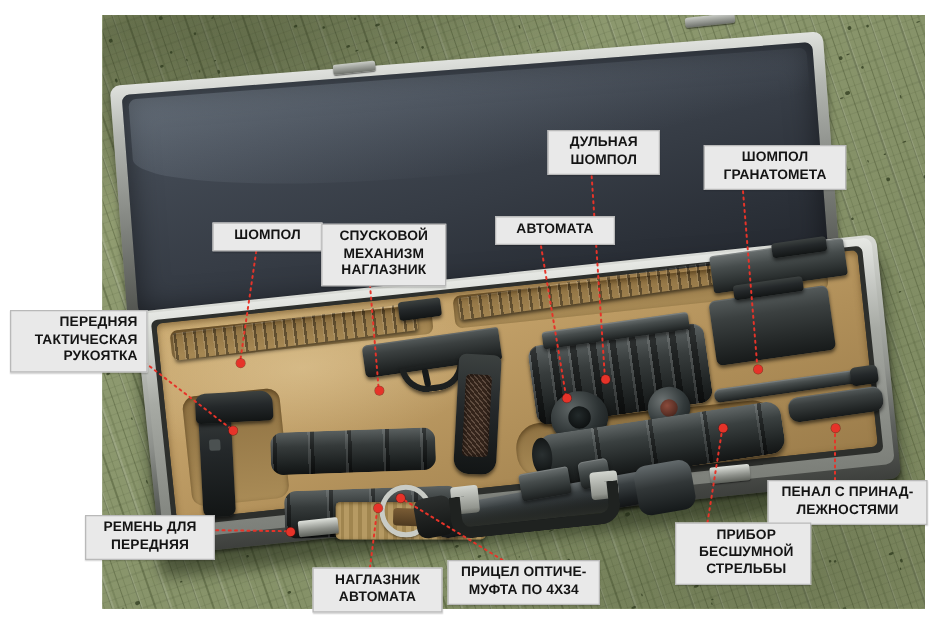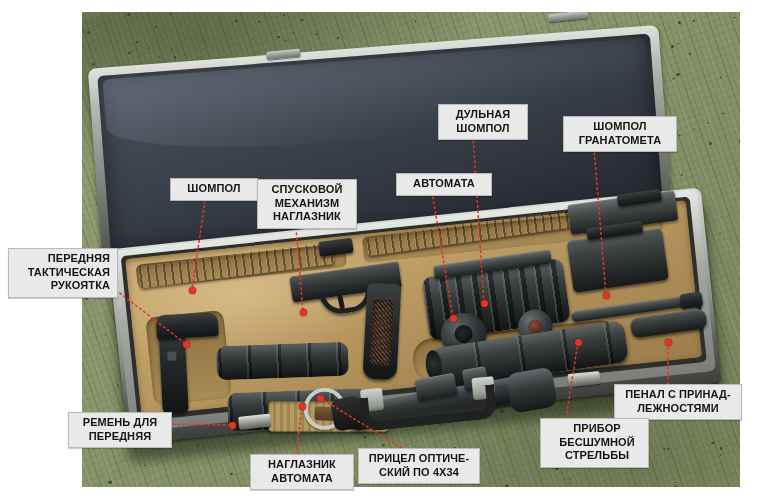--- a/index.html
+++ b/index.html
@@ -640,21 +640,21 @@
 ГРАНАТОМЕТА</div>
     <div class="dot" style="left: 606px; top: 295px;"></div>
     <div class="label r" style="left: 614px; top: 384px; width: 112px;">ПЕНАЛ С ПРИНАД-
 ЛЕЖНОСТЯМИ</div>
     <div class="dot" style="left: 668px; top: 342px;"></div>
     <div class="label " style="left: 540px; top: 418px; width: 88px; padding-left: 12px;">ПРИБОР
 БЕСШУМНОЙ
 СТРЕЛЬБЫ</div>
     <div class="dot" style="left: 578px; top: 342px;"></div>
     <div class="label " style="left: 358px; top: 448px; width: 106px;">ПРИЦЕЛ ОПТИЧЕ-
-СКИЙ ПО 4Х34</div>
+МУФТА ПО 4Х34</div>
     <div class="dot" style="left: 320px; top: 398px;"></div>
     <div class="label " style="left: 250px; top: 454px; width: 88px;">НАГЛАЗНИК
 АВТОМАТА</div>
     <div class="dot" style="left: 302px; top: 406px;"></div>
     <div class="label " style="left: 68px; top: 412px; width: 88px;">РЕМЕНЬ ДЛЯ
 ПЕРЕДНЯЯ</div>
     <div class="dot" style="left: 232px; top: 425px;"></div>
   </div>
 
 </body></html>

